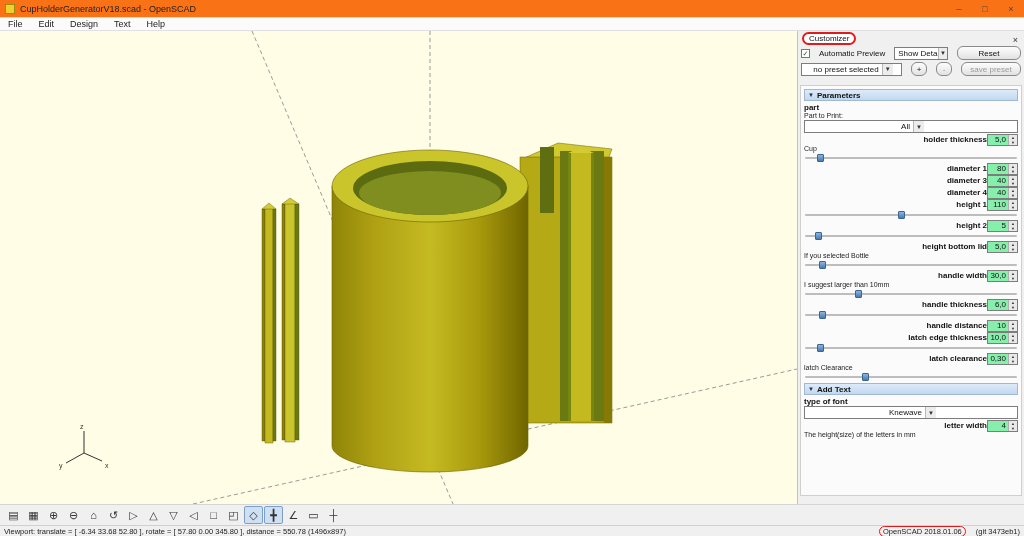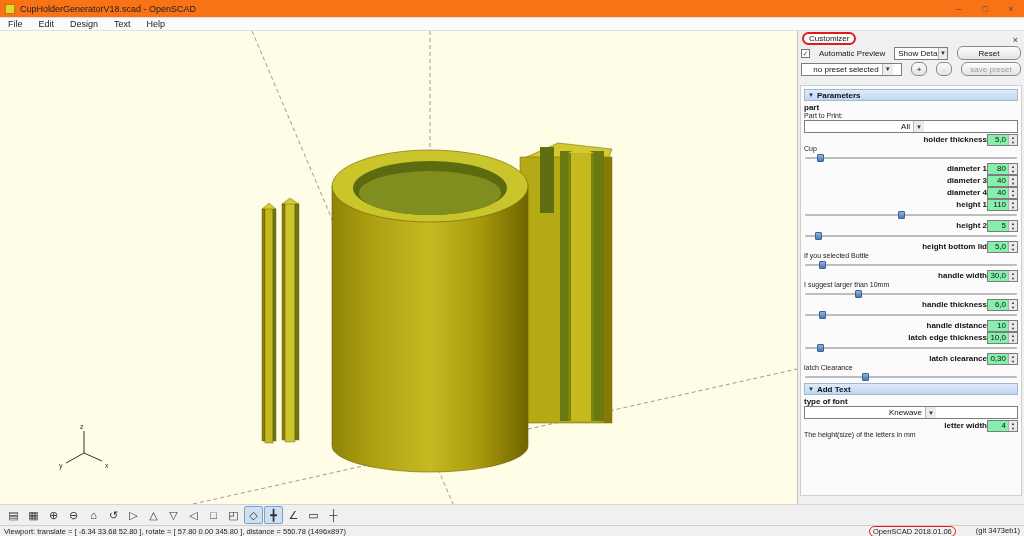--- a/index.html
+++ b/index.html
@@ -42,21 +42,21 @@
   .slider{position:relative;height:8px;margin:1px 0}
   .slider .trk{position:absolute;left:1px;right:1px;top:3px;height:2px;background:#bdbdbd;border-radius:1px}
   .slider .hdl{position:absolute;top:0;left:var(--p,0%);width:7px;height:8px;background:linear-gradient(#8fb4dd,#4a7ab2);border:1px solid #3a6494;border-radius:1px}
   .tinput{width:100%;height:13px;border:1px solid #7d7d7d;font-size:8px;padding:0 3px;font-family:"Liberation Sans",sans-serif}
   
   .toolbar{height:21px;background:#f0f0f0;border-top:1px solid #d5d5d5;display:flex;align-items:center;gap:1px;padding:0 4px}
   .tbtn{width:19px;height:18px;display:flex;align-items:center;justify-content:center;font-size:11px;color:#333;border:1px solid transparent;border-radius:2px}
   .tbtn.pressed{background:#cfe0f2;border-color:#7aa0c8}
   
   .statusbar{height:11px;background:#f0f0f0;border-top:1px solid #d0d0d0;display:flex;align-items:center;justify-content:space-between;font-size:7.5px;color:#222;padding:0 4px;white-space:nowrap}
-  .status-right{display:flex;align-items:flex-start;gap:20px}
+  .status-right{display:flex;align-items:center;gap:10px}
   .red-oval-sm{border:1.5px solid #e01b1b;border-radius:6px;padding:0 3px}
 </style>
 </head>
 <body>
 
 <div class="titlebar">
   <div class="appicon"></div>
   <span>CupHolderGeneratorV18.scad - OpenSCAD</span>
   <div class="title-spacer"></div>
   <div class="winbtn">–</div>

